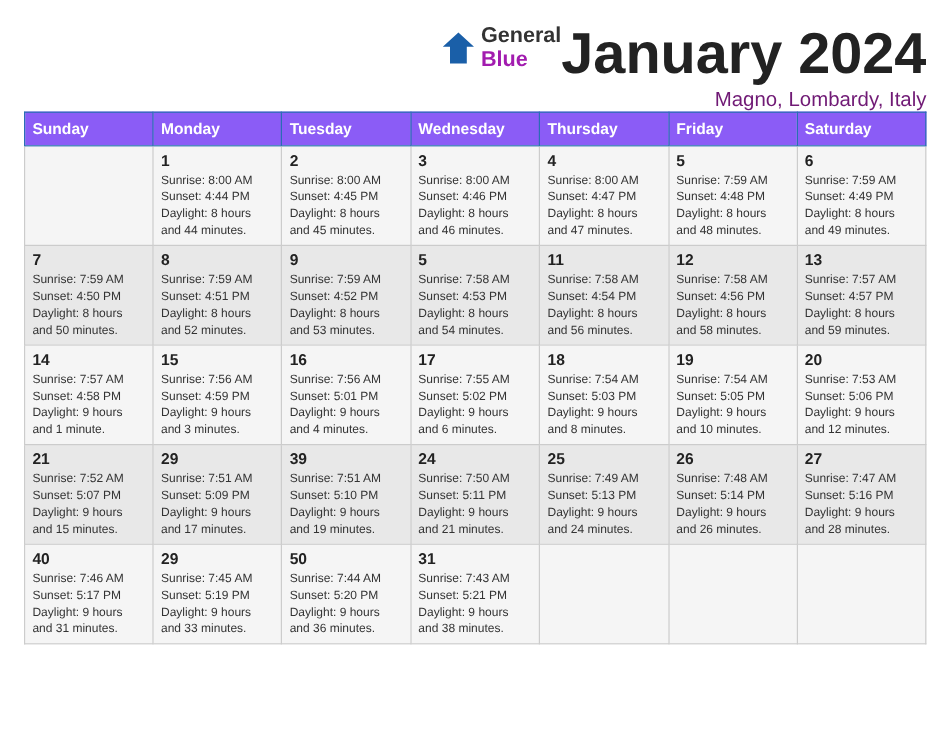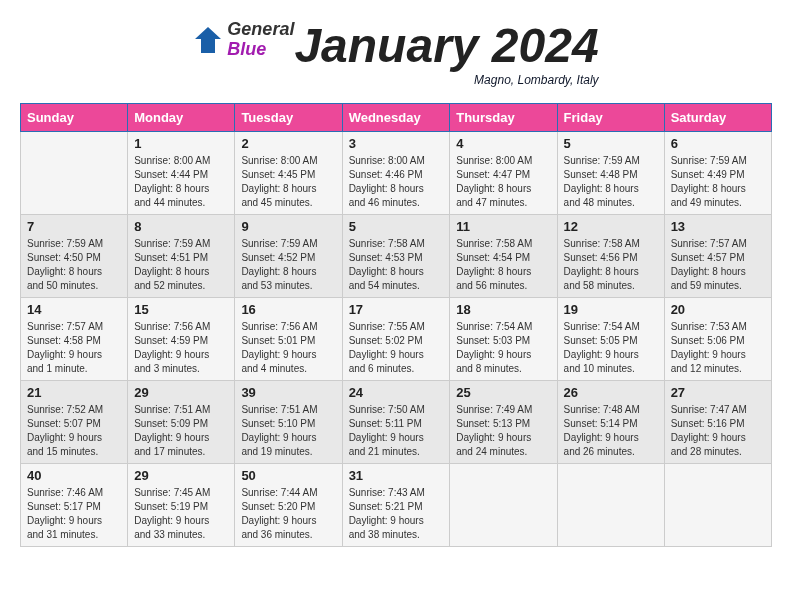--- a/index.html
+++ b/index.html
@@ -5,24 +5,23 @@
     * { margin: 0; padding: 0; box-sizing: border-box; }
     body {
       font-family: Arial, sans-serif;
       background: #fff;
       width: 792px;
       min-height: 612px;
       padding: 20px;
     }
     .header {
       display: flex;
-      justify-content: center;
+      justify-content: flex-end;
       align-items: flex-start;
-      margin-bottom: 16px;
-      font-style: italic;
+      margin-bottom: 0;
     }
     .logo {
       display: flex;
       align-items: center;
       gap: 4px;
     }
     .logo-text {
       display: flex;
       flex-direction: column;
       line-height: 1.1;
@@ -44,30 +43,30 @@
     .title-block {
       text-align: right;
     }
     .month-title {
       font-size: 48px;
       font-weight: bold;
       color: #222;
       line-height: 1.1;
     }
     .location {
-      font-size: 12px;
-      color: #0f172a;
+      font-size: 17px;
+      color: #701a75;
     }
     table {
       width: 100%;
       border-collapse: collapse;
       font-size: 11px;
     }
     thead tr th {
-      background-color: #ec4899;
+      background-color: #8b5cf6;
       color: #fff;
       padding: 6px 6px;
       text-align: left;
       font-size: 13px;
       font-weight: bold;
       border: 1px solid #2a6db5;
     }
     tbody tr td {
       border: 1px solid #ccc;
       vertical-align: top;

